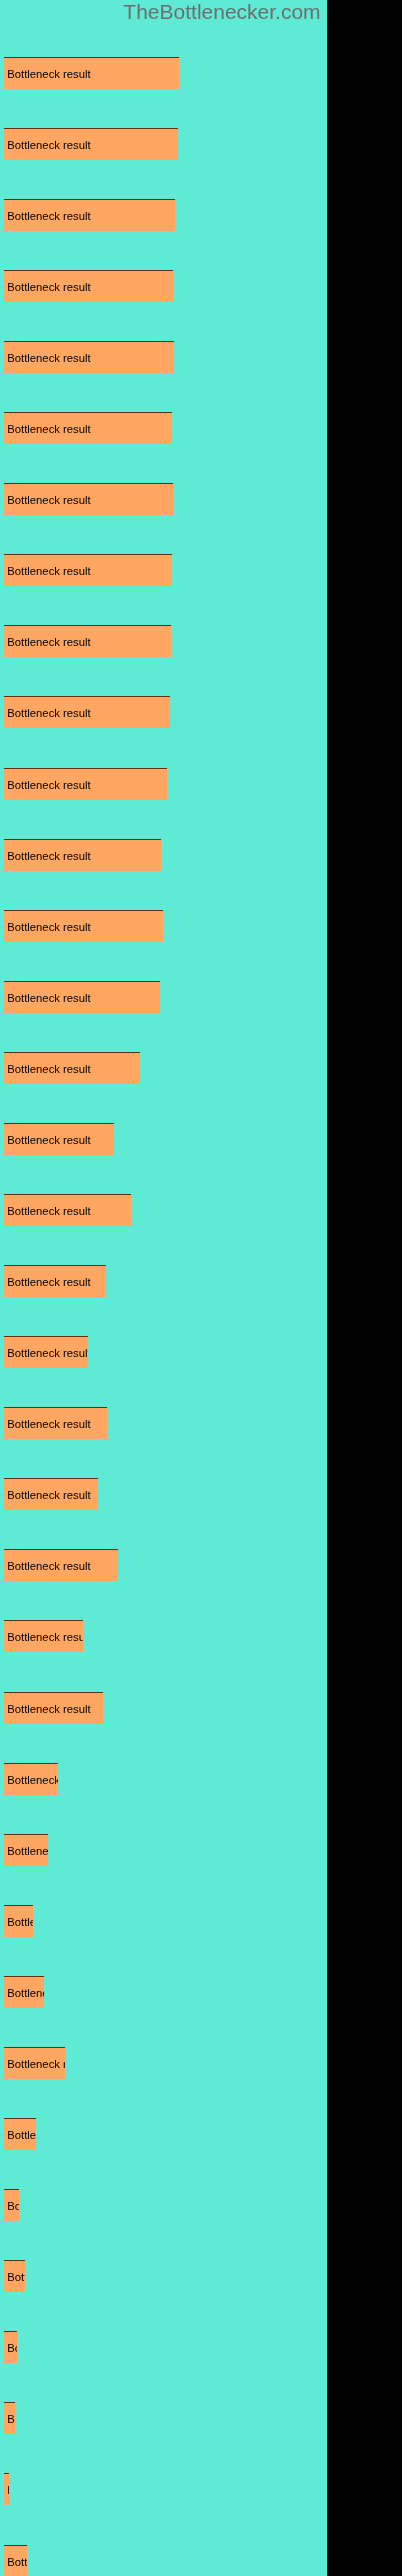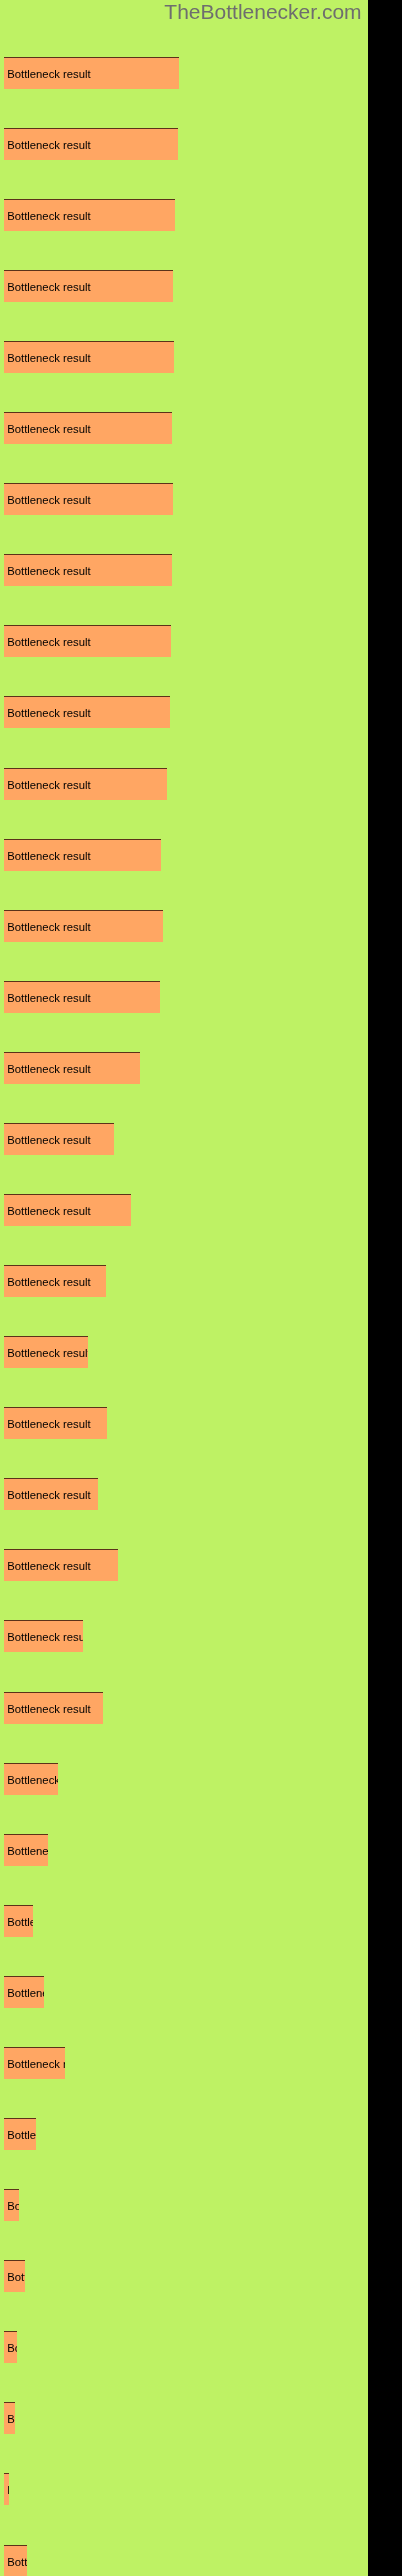--- a/index.html
+++ b/index.html
@@ -2,23 +2,23 @@
 <html style="font-size:13px"><head>
 <meta charset="utf-8">
 <style>
   html, body {
     margin: 0;
     padding: 0;
     background: #000000;
   }
   #page {
     position: relative;
-    width: 368px;
+    width: 327px;
     height: 2576px;
-    background: #bef264;
+    background: #5eead4;
     overflow: hidden;
     font-family: "Liberation Sans", sans-serif;
   }
   #watermark {
     position: absolute;
     top: 0px;
     right: 6.4px;
     font-family: "Liberation Sans", sans-serif;
     font-size: 21px;
     line-height: 24px;

